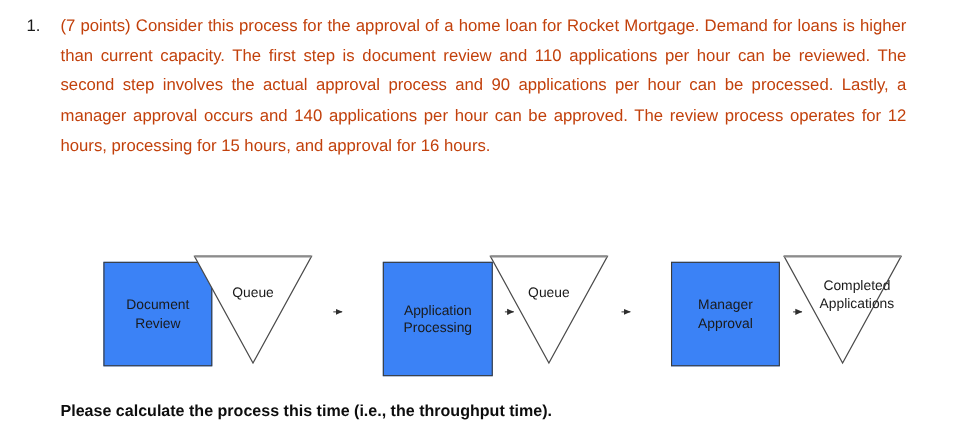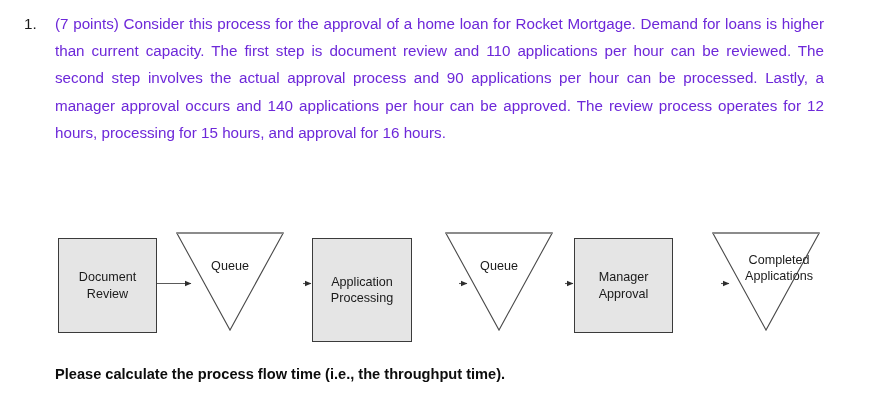--- a/index.html
+++ b/index.html
@@ -34,44 +34,45 @@
     font-size: 15.2px;
     line-height: 27.2px;
     color: #1a1a1a;
   }
   .q-text {
     flex: 1 1 auto;
     font-size: 15.2px;
     line-height: 27.2px;
     text-align: justify;
     text-justify: inter-word;
-    color: #6d28d9;
+    color: #c2410c;
     hyphens: none;
   }
 
   
   #process-diagram {
     position: absolute;
     left: 0;
     top: 0;
     width: 872px;
     height: 401px;
     pointer-events: none;
   }
   .node {
     position: absolute;
     pointer-events: auto;
   }
   .proc-box {
     box-sizing: border-box;
     border: 1.2px solid #3b3b3b;
-    background: #e5e5e5;
+    background: #3b82f6;
     display: flex;
     align-items: center;
     justify-content: center;
+    margin-left: 36px;
   }
   .proc-box .node-label {
     font-size: 12.6px;
     line-height: 16.4px;
     text-align: center;
     color: #1a1a1a;
     white-space: pre-line;
   }
   .tri-wrap {
     position: absolute;
@@ -167,13 +168,13 @@
     <svg width="108" height="99" viewBox="0 0 108 99">
       <path d="M0.8,1 L107.2,1 L54,98 Z" fill="#ffffff" stroke="#4a4a4a" stroke-width="1.1"></path>
       <line x1="0.8" y1="1" x2="107.2" y2="1" stroke="#8c8c8c" stroke-width="2"></line>
     </svg>
     <span class="tri-label" style="left:13px; top:20px; width:108px;">Completed
 Applications</span>
   </div>
 
 </div>
 
-<div id="closing-line">Please calculate the process flow time (i.e., the throughput time).</div>
+<div id="closing-line">Please calculate the process this time (i.e., the throughput time).</div>
 
 </body></html>

